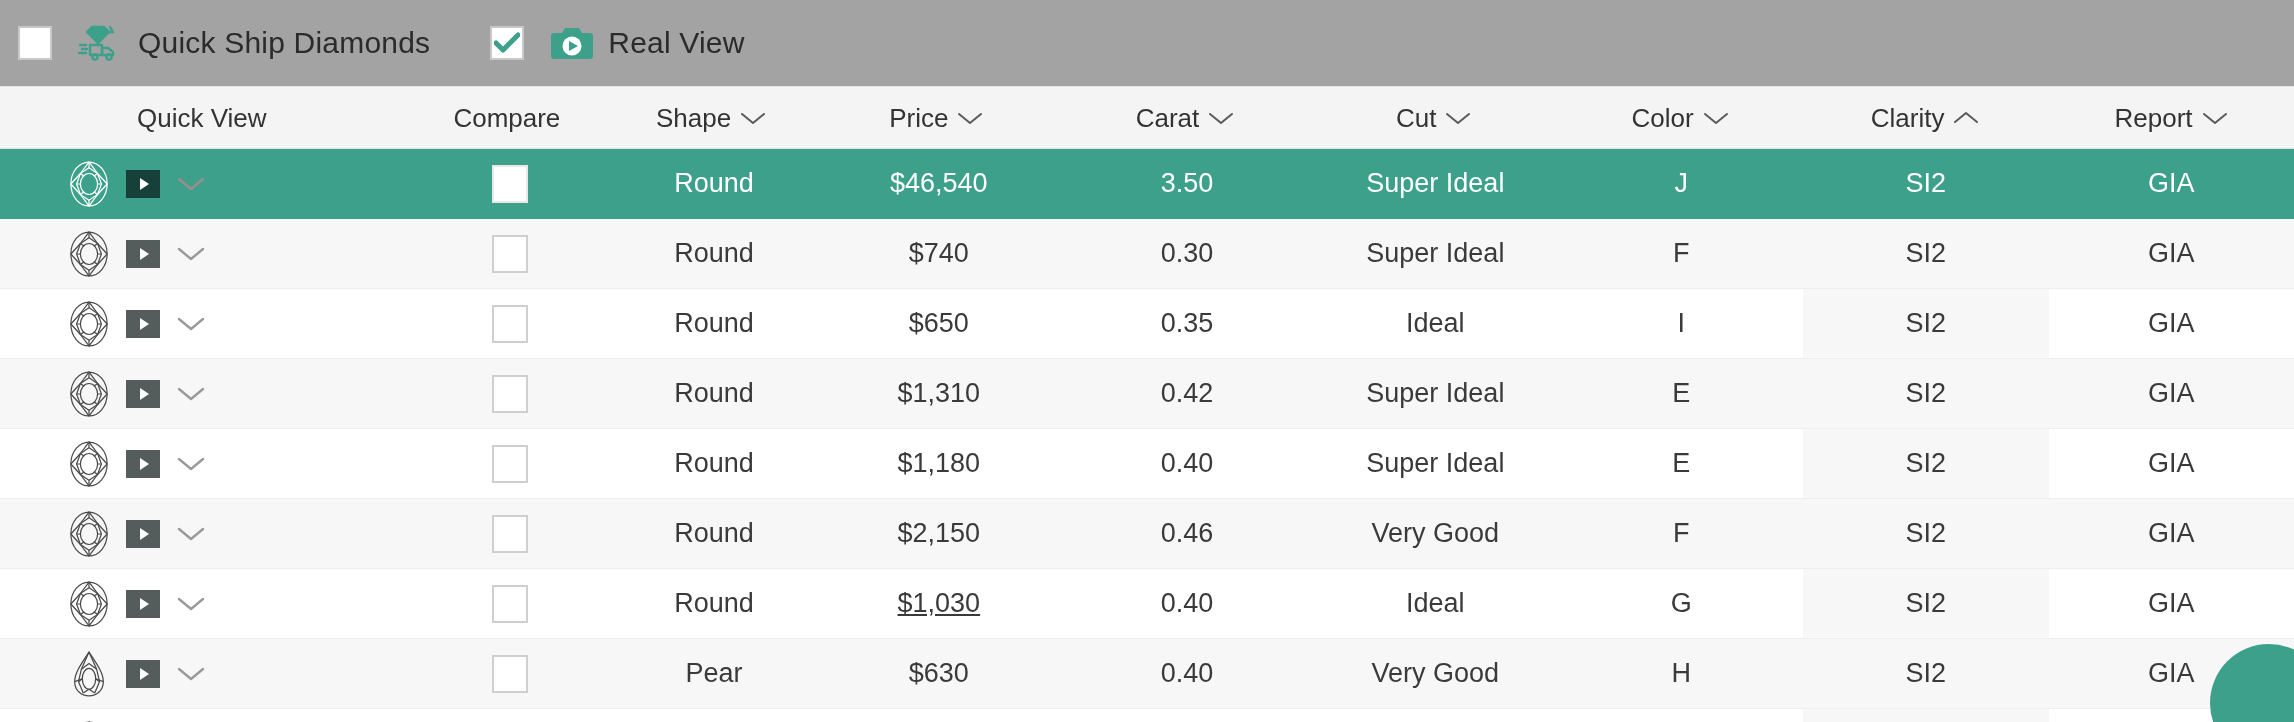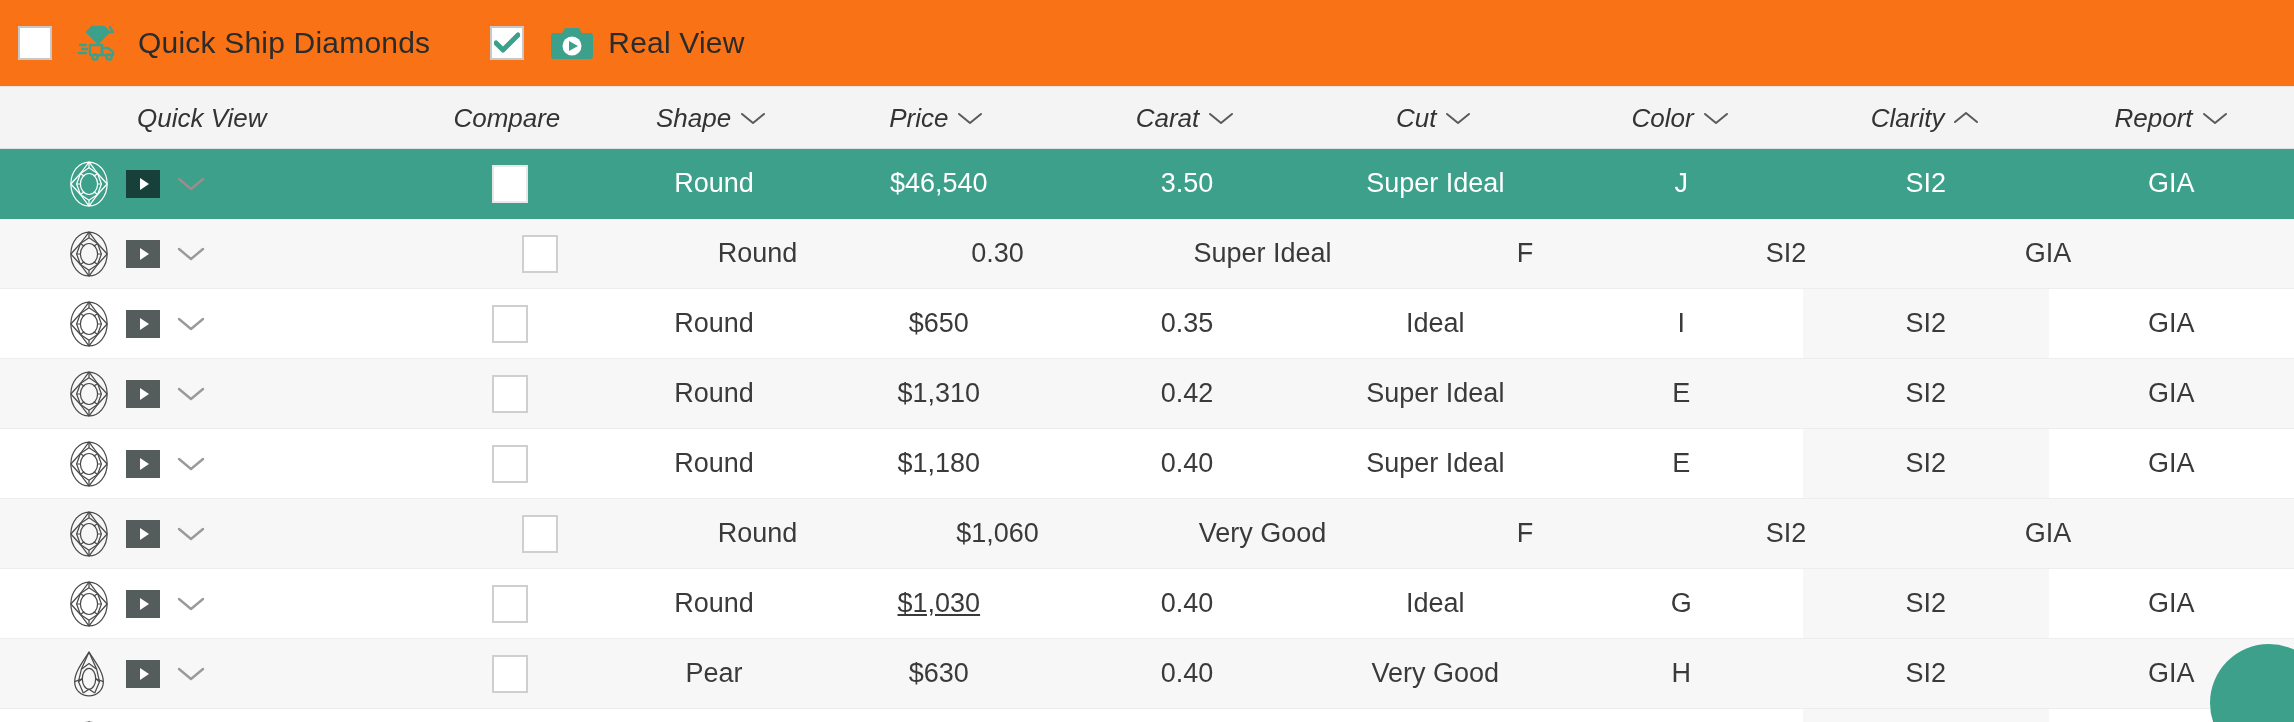--- a/index.html
+++ b/index.html
@@ -7,21 +7,21 @@
     width: 2294px;
     height: 722px;
     background: #ffffff;
     font-family: "Liberation Sans", sans-serif;
     overflow: hidden;
   }
 
   
   .filter-bar {
     height: 86px;
-    background: #f97316;
+    background: #a3a3a3;
     display: flex;
     align-items: center;
     padding-left: 18px;
   }
   .filter-item {
     display: flex;
     align-items: center;
     margin-right: 60px;
   }
   .chk {
@@ -52,21 +52,20 @@
   
   .table { width: 2294px; }
 
   .thead {
     height: 63px;
     background: #f4f4f4;
     border-top: 1px solid #e4e4e4;
     border-bottom: 1px solid #e1e1e1;
     display: flex;
     align-items: flex-start;
-    font-style: italic;
   }
   .th {
     font-size: 26px;
     color: #333333;
     text-align: center;
     display: flex;
     align-items: center;
     justify-content: center;
     gap: 9px;
     height: 100%;
@@ -280,20 +279,21 @@
               <span class="tri"></span>
             </span>
             <svg class="row-chev" width="30" height="18" viewBox="0 0 30 18">
               <path d="M3 4 L15 14 L27 4" fill="none" stroke="#9a9a9a" stroke-width="2.4" stroke-linecap="round" stroke-linejoin="round"></path>
             </svg>
           </div>
           <div class="cell" style="width: 220px;">
             <span class="cmp-box"></span>
           </div>
           <div class="cell" style="width: 215px;">Round</div>
+          <div class="cell" style="width: 265px;">$740</div>
           <div class="cell" style="width: 265px;">0.30</div>
           <div class="cell" style="width: 265px;">Super Ideal</div>
           <div class="cell" style="width: 260px;">F</div>
           <div class="cell sorted" style="width: 262px;">SI2</div>
           <div class="cell" style="width: 262px;">GIA</div>
         </div>
         <div class="row plain">
           <div class="cell qv-cell" style="width: 430px;">
             <svg class="diamond-ico" viewBox="0 0 44 50">
               <g fill="none" stroke="#4a4a4a" stroke-width="1.3">
@@ -403,21 +403,22 @@
               <span class="tri"></span>
             </span>
             <svg class="row-chev" width="30" height="18" viewBox="0 0 30 18">
               <path d="M3 4 L15 14 L27 4" fill="none" stroke="#9a9a9a" stroke-width="2.4" stroke-linecap="round" stroke-linejoin="round"></path>
             </svg>
           </div>
           <div class="cell" style="width: 220px;">
             <span class="cmp-box"></span>
           </div>
           <div class="cell" style="width: 215px;">Round</div>
-          <div class="cell" style="width: 265px;">$1,060</div>
+          <div class="cell" style="width: 265px;">$2,150</div>
+          <div class="cell" style="width: 265px;">0.46</div>
           <div class="cell" style="width: 265px;">Very Good</div>
           <div class="cell" style="width: 260px;">F</div>
           <div class="cell sorted" style="width: 262px;">SI2</div>
           <div class="cell" style="width: 262px;">GIA</div>
         </div>
         <div class="row plain">
           <div class="cell qv-cell" style="width: 430px;">
             <svg class="diamond-ico" viewBox="0 0 44 50">
               <g fill="none" stroke="#4a4a4a" stroke-width="1.3">
                 <ellipse cx="22" cy="25" rx="19" ry="23"></ellipse>

